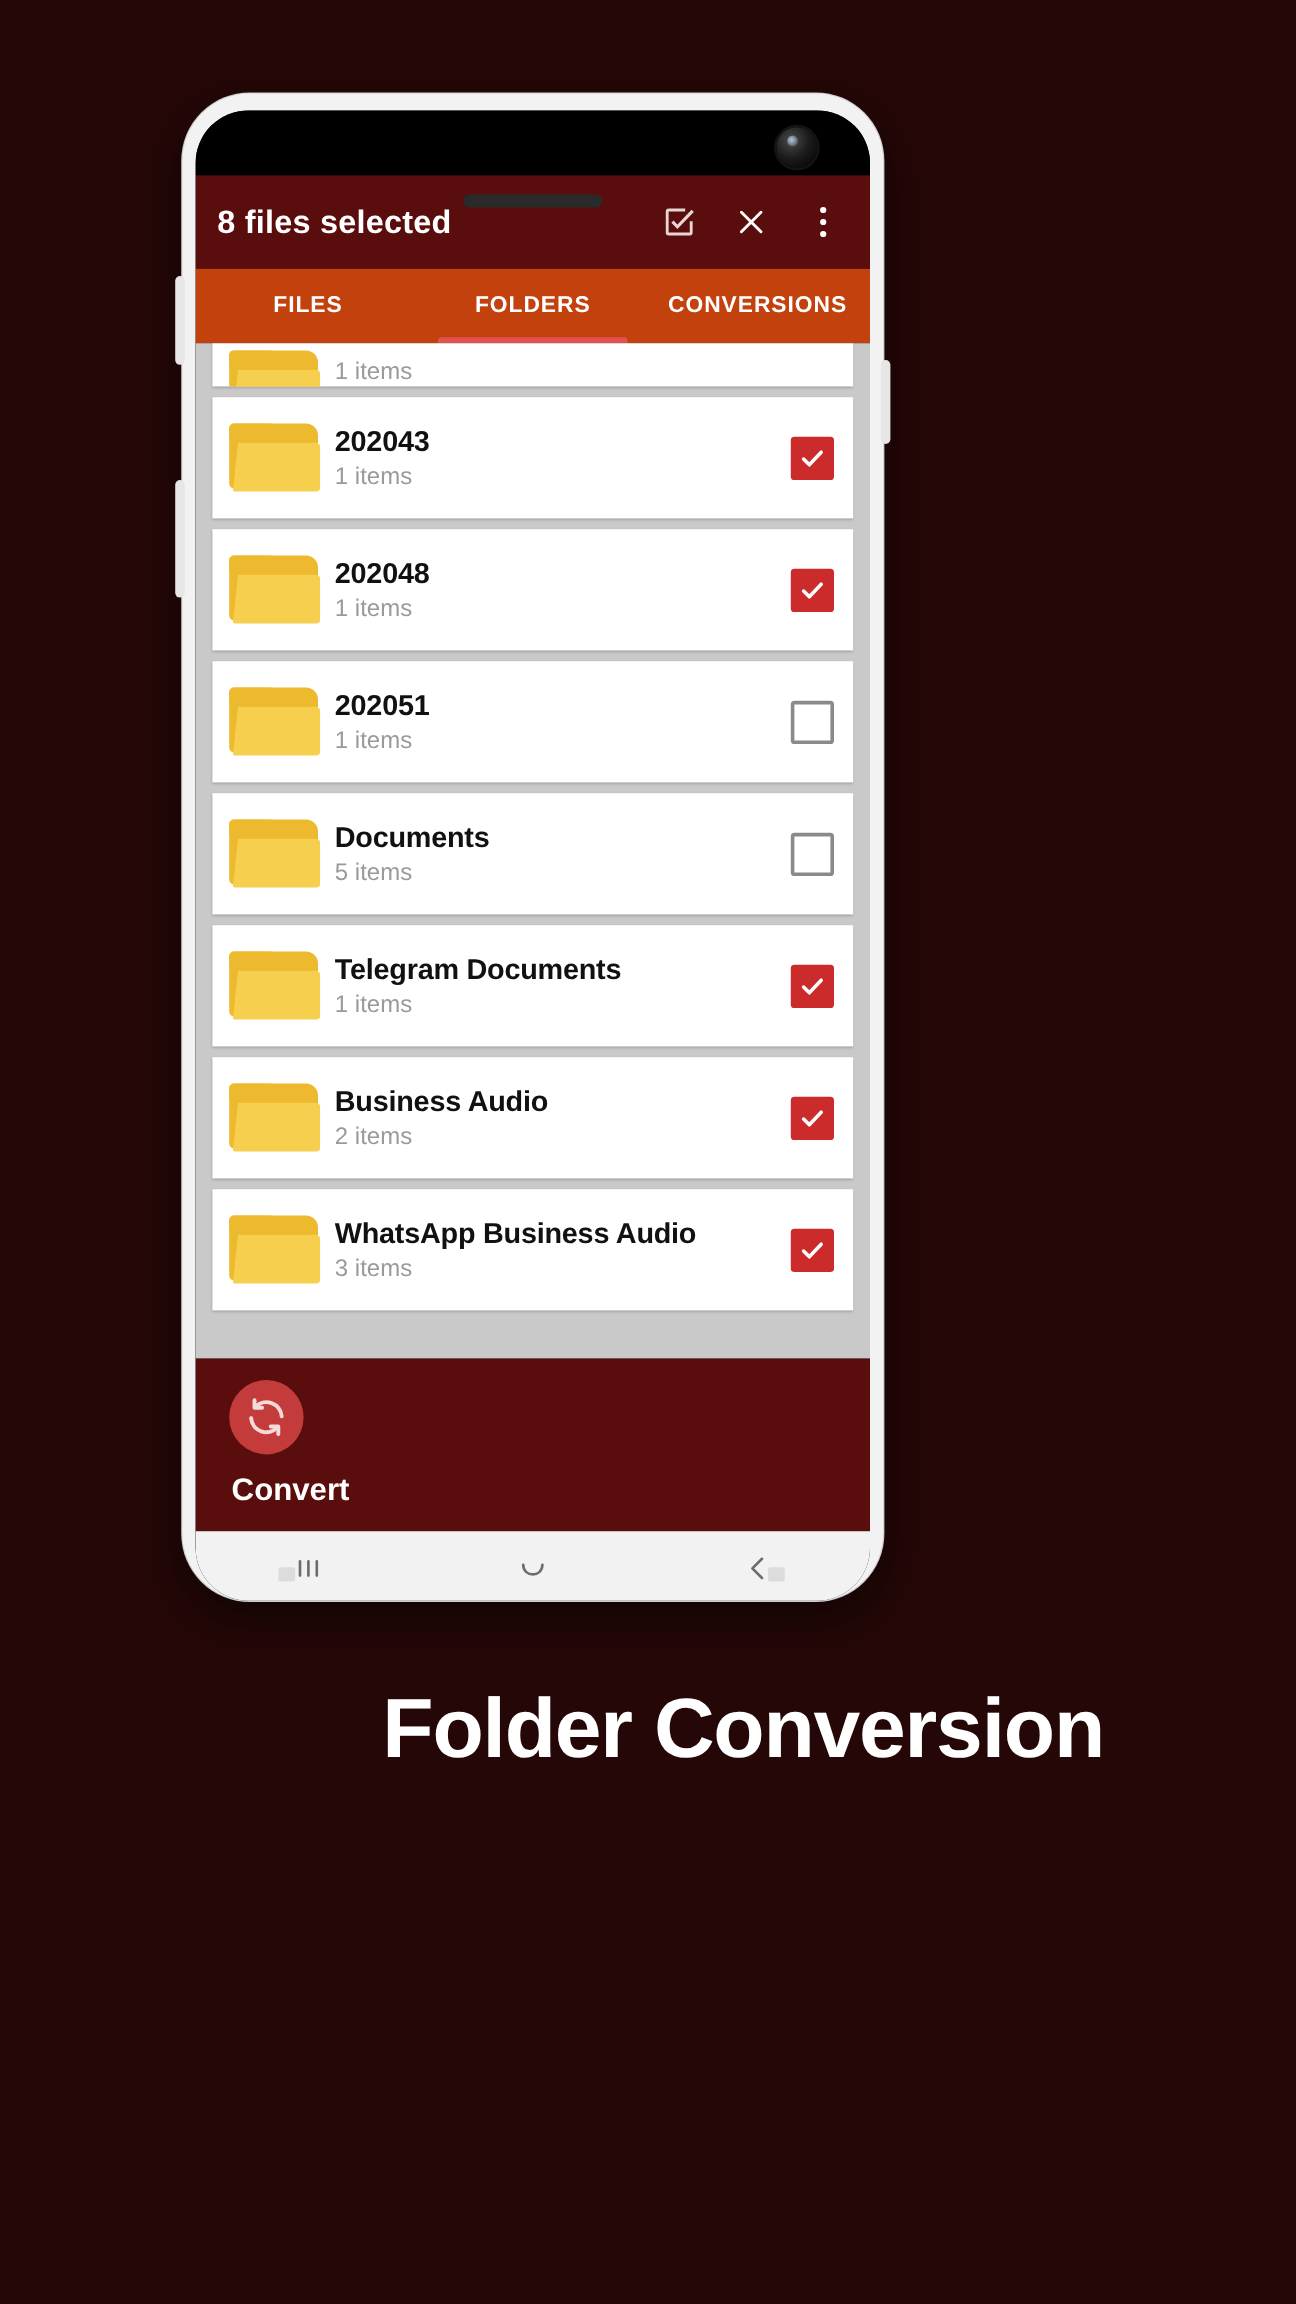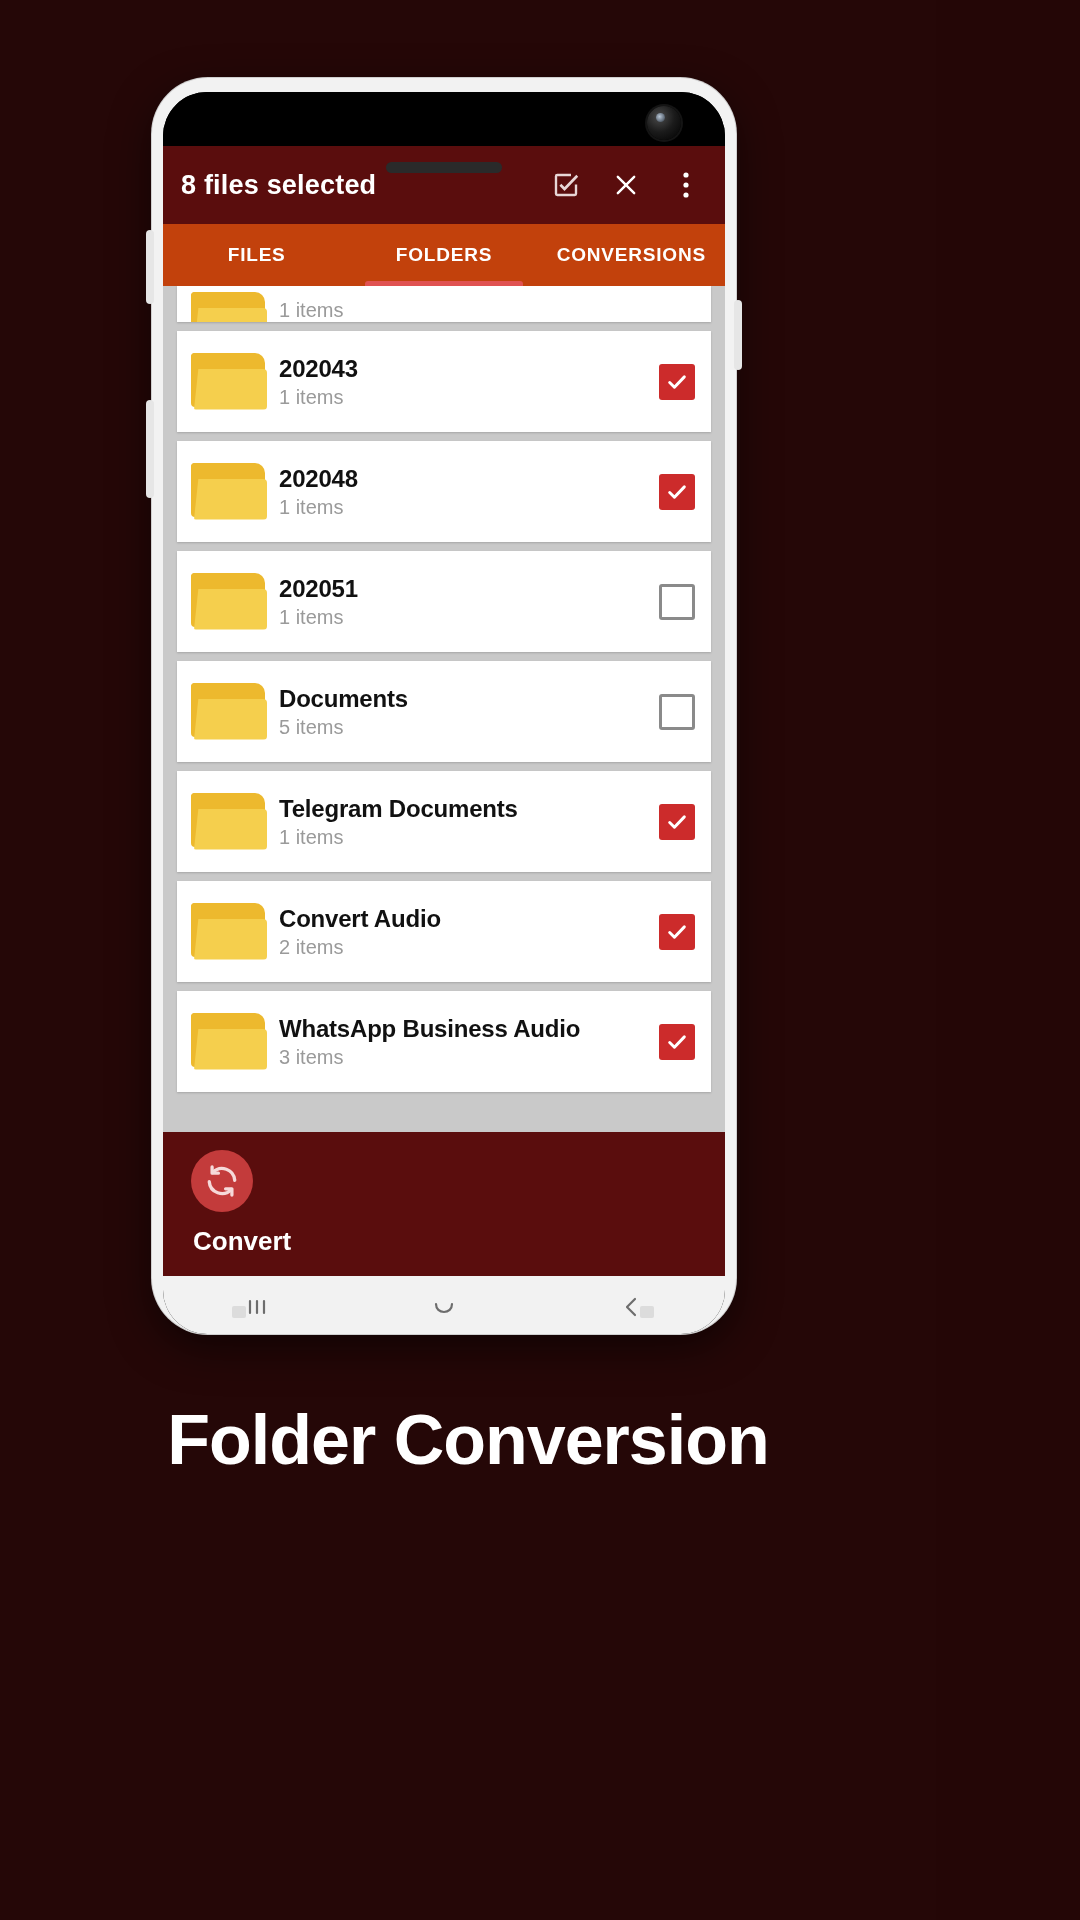--- a/index.html
+++ b/index.html
@@ -151,22 +151,22 @@
 
   
   .navbar {
     background: #f2f2f2; height: 66px;
     display: flex; align-items: center; justify-content: space-around;
   }
   .navbar span { color: #6d6d6d; }
 
   
   .headline {
-    position: absolute; left: 0; right: 0; top: 1400px;
-    text-align: center;
+    position: absolute; left: 0; right: 16px; top: 1400px;
+    text-align: right;
     color: #fff; font-size: 70px; font-weight: 700; letter-spacing: -1px;
   }
 </style>
 </head>
 <body>
 
 <div class="stage">
 
   <div class="phone">
     <div class="phone-inner">
@@ -304,21 +304,21 @@
           </div>
         </div>
 
         <div class="card">
           <div class="folder-ico">
             <div class="back"></div>
               <div class="tabtop"></div>
               <div class="front"></div>
           </div>
           <div class="texts">
-            <div class="name">Convert Audio</div>
+            <div class="name">Business Audio</div>
             <div class="meta">2 items</div>
           </div>
           <div class="cbox on">
             <svg width="22" height="22" viewBox="0 0 24 24" fill="none" stroke="#fff" stroke-width="3.2" stroke-linecap="round" stroke-linejoin="round">
                 <path d="M4 12.6l5.2 5.2L20 6.4"></path>
               </svg>
           </div>
         </div>
 
         <div class="card">

